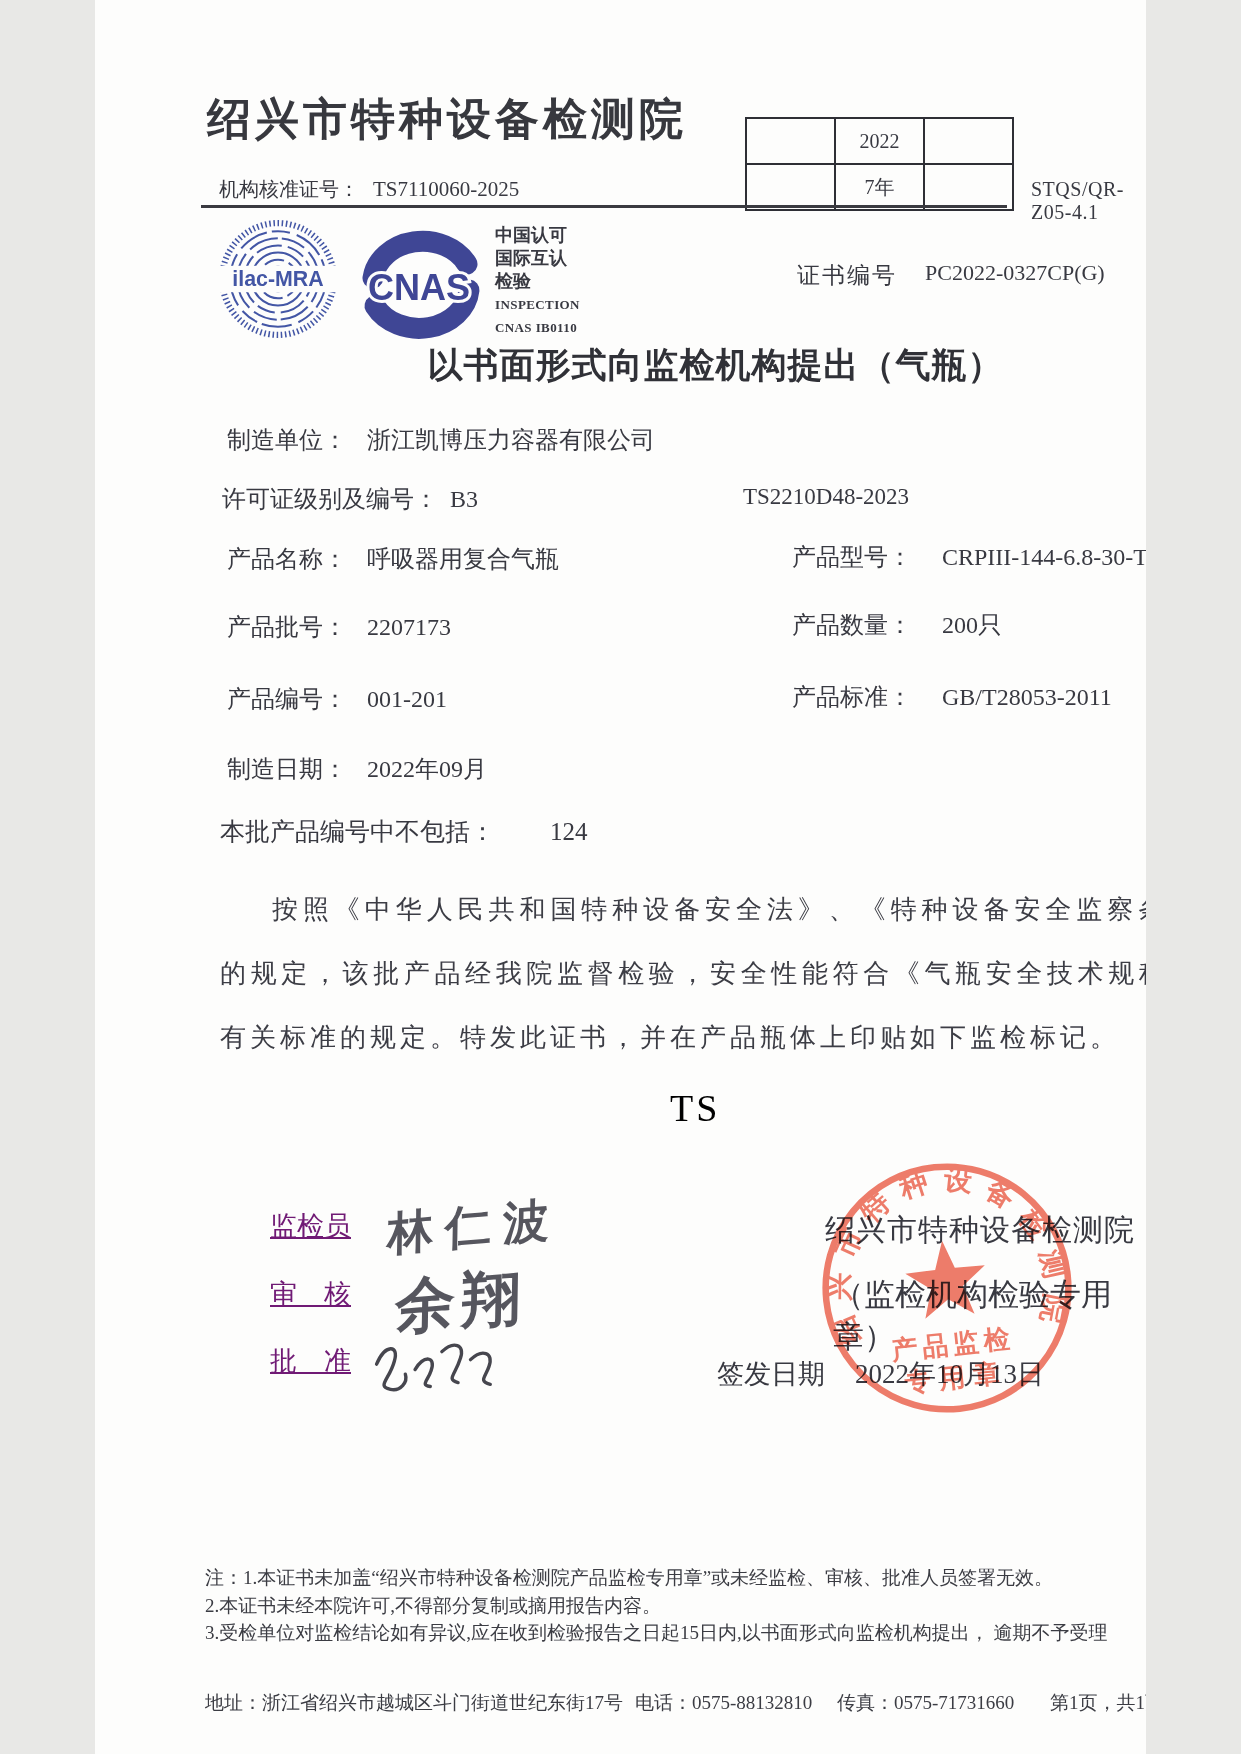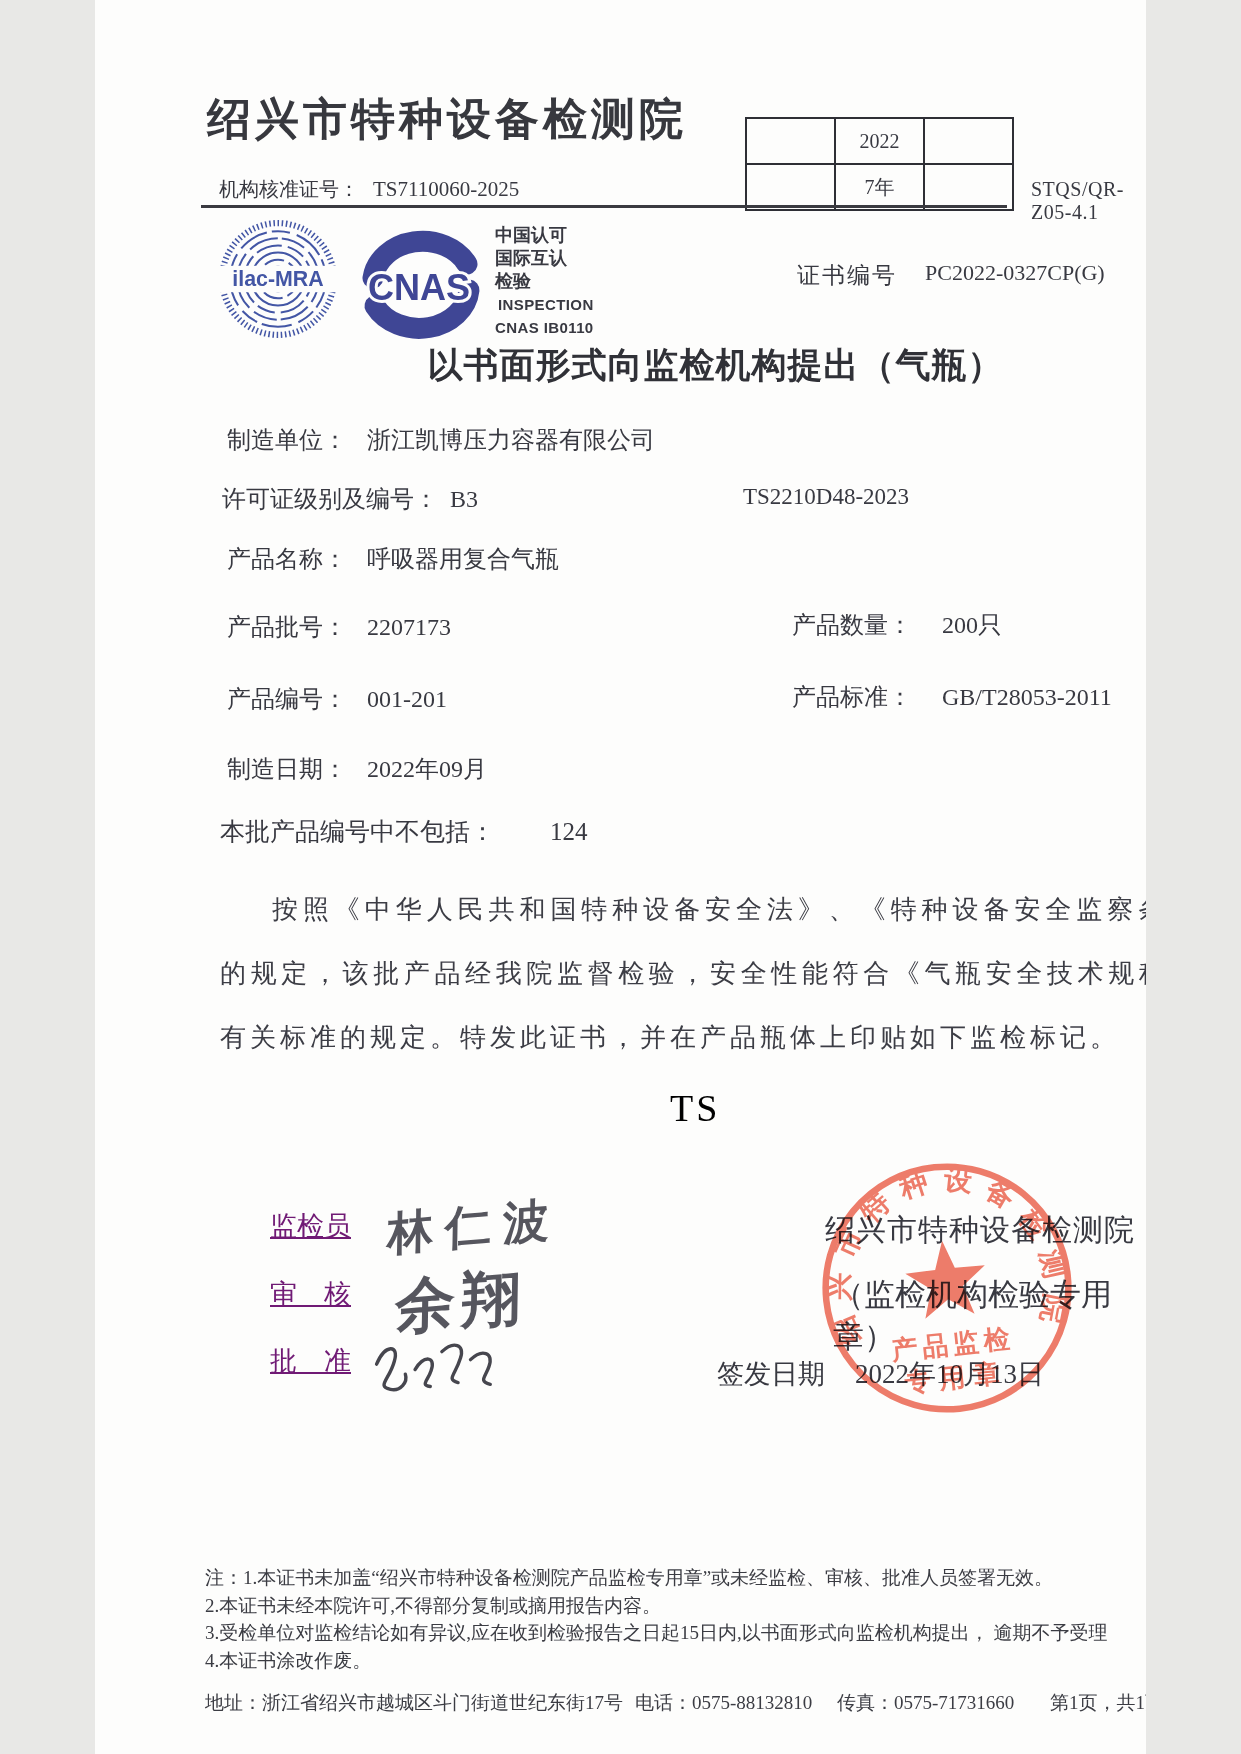--- a/index.html
+++ b/index.html
@@ -14,21 +14,21 @@
   .org-title{left:112px;top:90px;font-size:44px;font-weight:700;letter-spacing:4px;color:#37383e;}
   .approval-row{left:124px;top:176px;font-size:20px;}
   .approval-row .val{margin-left:14px;font-size:21px;}
   .head-rule{left:106px;top:205px;width:806px;height:2.5px;background:#3a3a40;}
   .form-code{left:936px;top:178px;font-size:20px;letter-spacing:.5px;}
   table.corner{left:650px;top:117px;border-collapse:collapse;}
   table.corner td{border:2.3px solid #2e2f35;width:87px;height:44px;text-align:center;font-size:20px;padding:0;}
   
   .acc-lines{left:400px;top:224px;line-height:23px;}
   .acc-lines .cn{font-size:18px;font-weight:700;font-family:"Liberation Sans",sans-serif;}
-  .acc-lines .en{font-size:15px;font-weight:700;font-family:Liberation Sans, sans-serif;letter-spacing:.4px;text-align:right;}
+  .acc-lines .en{font-size:13px;font-weight:700;font-family:Liberation Serif, serif;letter-spacing:.4px;}
   .certno-label{left:702px;top:260px;font-size:23px;letter-spacing:2px;}
   .certno-value{left:830px;top:260px;font-size:22px;}
   .main-title{left:0;top:342px;width:1241px;text-align:center;font-size:35px;font-weight:700;letter-spacing:1px;color:#303137;}
   
   .frow{font-size:24px;white-space:nowrap;}
   .frow .lbl{display:inline-block;}
   .lbl5{width:140px;}     
   .rlbl{width:150px;display:inline-block;}
   .body-par{
     left:125px;top:878px;width:1010px;
@@ -114,20 +114,23 @@
     <span class="lbl lbl5">制造单位：</span><span>浙江凯博压力容器有限公司</span>
   </div>
 
   <div class="abs frow" style="left:127px;top:483px;">
     <span class="lbl">许可证级别及编号：</span><span style="margin-left:12px;">B3</span>
   </div>
   <div class="abs frow" style="left:648px;top:484px;font-size:23px;">TS2210D48-2023</div>
 
   <div class="abs frow" style="left:132px;top:543px;">
     <span class="lbl lbl5">产品名称：</span><span>呼吸器用复合气瓶</span>
+  </div>
+  <div class="abs frow" style="left:697px;top:541px;">
+    <span class="rlbl">产品型号：</span><span>CRPIII-144-6.8-30-T</span>
   </div>
 
   <div class="abs frow" style="left:132px;top:611px;">
     <span class="lbl lbl5">产品批号：</span><span>2207173</span>
   </div>
   <div class="abs frow" style="left:697px;top:609px;">
     <span class="rlbl">产品数量：</span><span>200只</span>
   </div>
 
   <div class="abs frow" style="left:132px;top:683px;">
@@ -187,21 +190,20 @@
         <text transform="translate(251.4 181.0) rotate(107.0)" class="ring-ch">院</text>
       </g>
     <text x="150" y="220" text-anchor="middle" font-size="28" font-weight="bold" fill="#ed6a55" letter-spacing="5" font-family="Liberation Serif, serif">产品监检</text>
     <text x="150" y="256" text-anchor="middle" font-size="28" font-weight="bold" fill="#ed6a55" letter-spacing="9" font-family="Liberation Serif, serif">专用章</text>
   </svg>
 
   <div class="abs notes">
     <div>注：1.本证书未加盖“绍兴市特种设备检测院产品监检专用章”或未经监检、审核、批准人员签署无效。</div>
     <div>2.本证书未经本院许可,不得部分复制或摘用报告内容。</div>
     <div>3.受检单位对监检结论如有异议,应在收到检验报告之日起15日内,以书面形式向监检机构提出， 逾期不予受理</div>
-    <div>4.本证书涂改作废。</div>
   </div>
 
   <div class="abs footer-row" style="left:110px;">地址：浙江省绍兴市越城区斗门街道世纪东街17号</div>
   <div class="abs footer-row" style="left:540px;">电话：0575-88132810</div>
   <div class="abs footer-row" style="left:742px;">传真：0575-71731660</div>
   <div class="abs footer-row" style="left:955px;">第1页，共1页</div>
 
 </div>
 
 </body></html>

